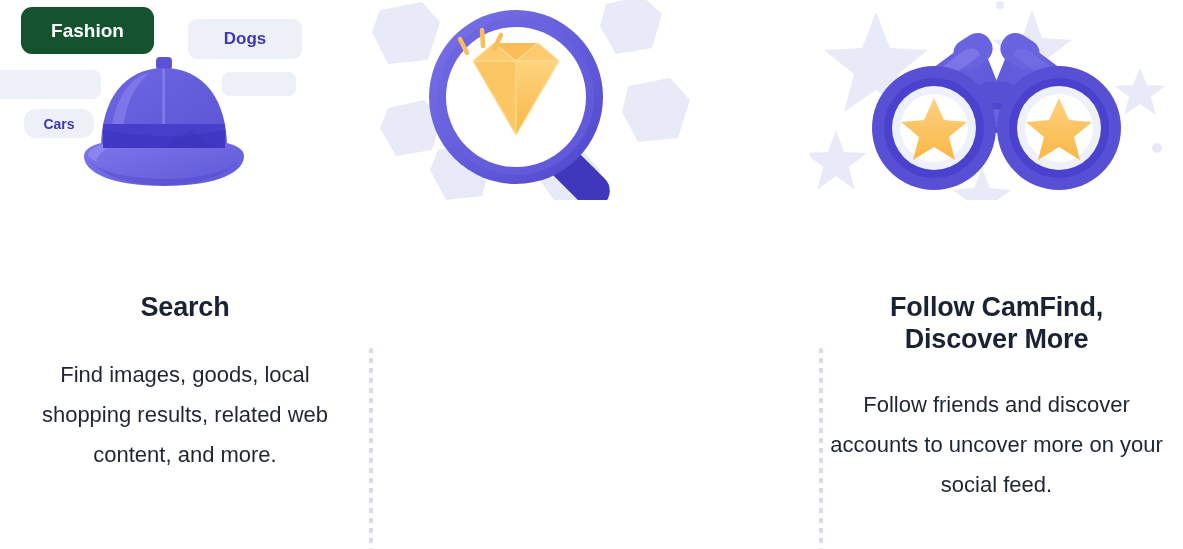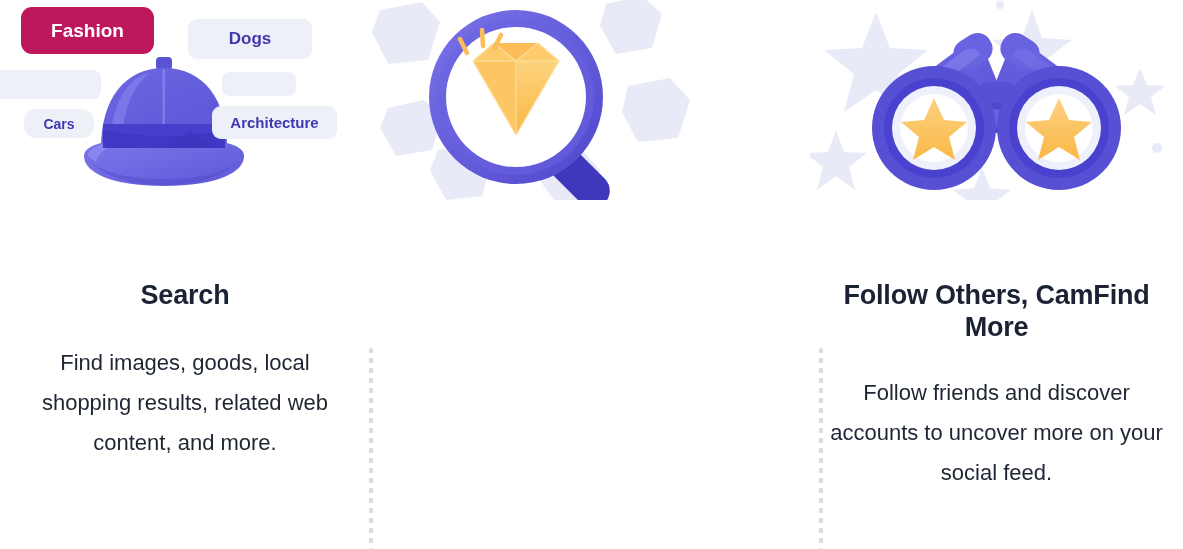--- a/index.html
+++ b/index.html
@@ -53,21 +53,21 @@
     left: 0;
     width: 100%;
     text-align: center;
     box-sizing: border-box;
   }
   .c1 .text-wrap { top: 279px; padding: 0 26px; }
   .c2 .text-wrap { top: 279px; padding: 0 34px; }
   .c3 .text-wrap { top: 279px; padding: 0 18px; }
 
   .heading {
-    margin: 0;
+    margin: 12px;
     font-size: 27px;
     font-weight: bold;
     line-height: 32px;
     color: #1b2233;
     letter-spacing: -0.2px;
   }
   .body-text {
     margin: 0;
     font-size: 22px;
     line-height: 40px;
@@ -103,29 +103,29 @@
     background: #eef0f8;
     color: #3f38b0;
     font-size: 15px;
     font-weight: bold;
     box-sizing: border-box;
     white-space: nowrap;
   }
   .pill-fashion {
     left: 21px; top: 7px;
     width: 133px; height: 47px;
-    background: #be185d;
+    background: #14532d;
     color: #ffffff;
     font-size: 19px;
     border-radius: 11px;
     z-index: 6;
   }
   .pill-dogs {
     left: 188px; top: 19px;
-    width: 124px; height: 40px;
+    width: 114px; height: 40px;
     font-size: 17px;
     z-index: 6;
   }
   .pill-blank-left {
     left: -28px; top: 70px;
     width: 129px; height: 29px;
     border-radius: 8px;
     z-index: 2;
   }
   .pill-blank-right {
@@ -220,23 +220,20 @@
         </div>
 
         <div class="pill pill-fashion">
           <span>Fashion</span>
         </div>
         <div class="pill pill-dogs">
           <span>Dogs</span>
         </div>
         <div class="pill pill-cars">
           <span>Cars</span>
-        </div>
-        <div class="pill pill-arch">
-          <span>Architecture</span>
         </div>
       </div>
 
       <div class="text-wrap">
         <h2 class="heading">Search</h2>
         <p class="body-text">Find images, goods, local shopping results, related web content, and more.</p>
       </div>
     </div>
 
     <div class="col col-2 c2">
@@ -350,21 +347,21 @@
             <circle cx="249" cy="128" r="62" fill="#5750d4"></circle>
             <circle cx="249" cy="128" r="50" fill="#4a42cf"></circle>
             <circle cx="249" cy="128" r="42" fill="#eef0fb"></circle>
             <circle cx="249" cy="128" r="34" fill="#ffffff"></circle>
             <path d="M249 98 L259 120 L282 122 L264 137 L270 160 L249 147 L228 160 L234 137 L216 122 L239 120 Z" fill="url(#starG)"></path>
           </svg>
         </div>
       </div>
 
       <div class="text-wrap">
-        <h2 class="heading">Follow Others, CamFind More</h2>
+        <h2 class="heading">Follow CamFind, Discover More</h2>
         <p class="body-text">Follow friends and discover accounts to uncover more on your social feed.</p>
       </div>
     </div>
 
   </div>
 
   <div class="divider divider-1"></div>
   <div class="divider divider-2"></div>
 
 </div>

